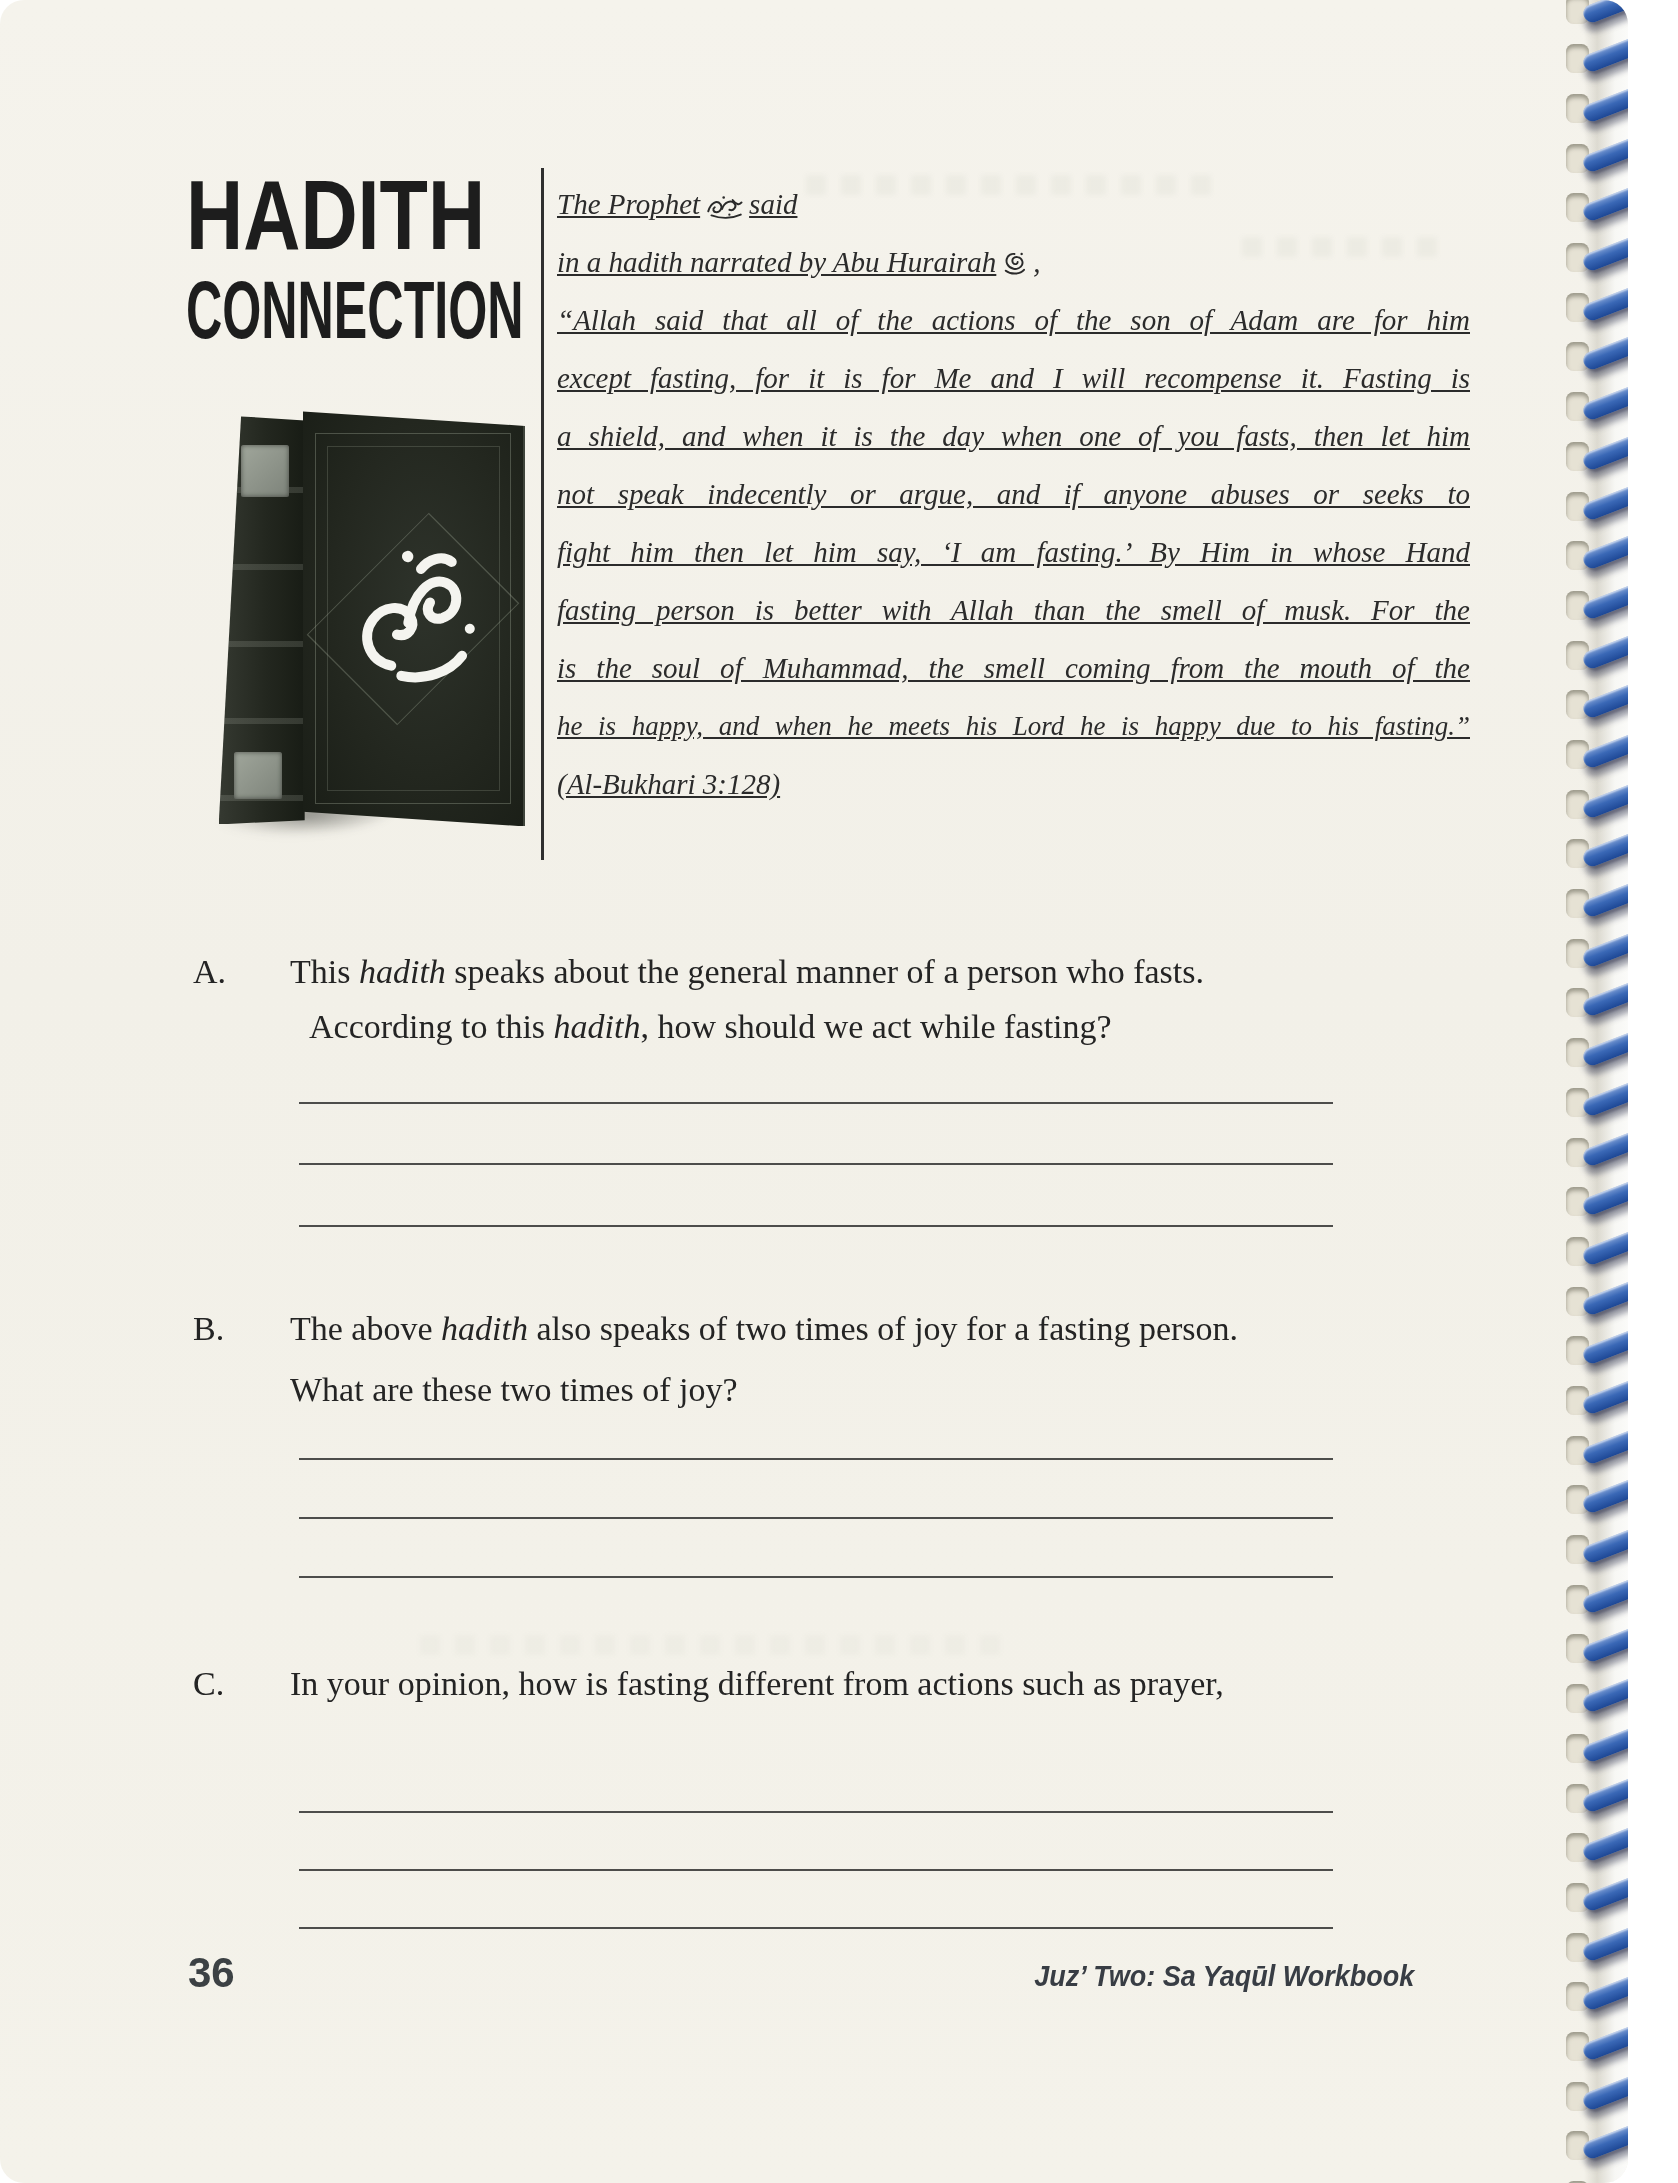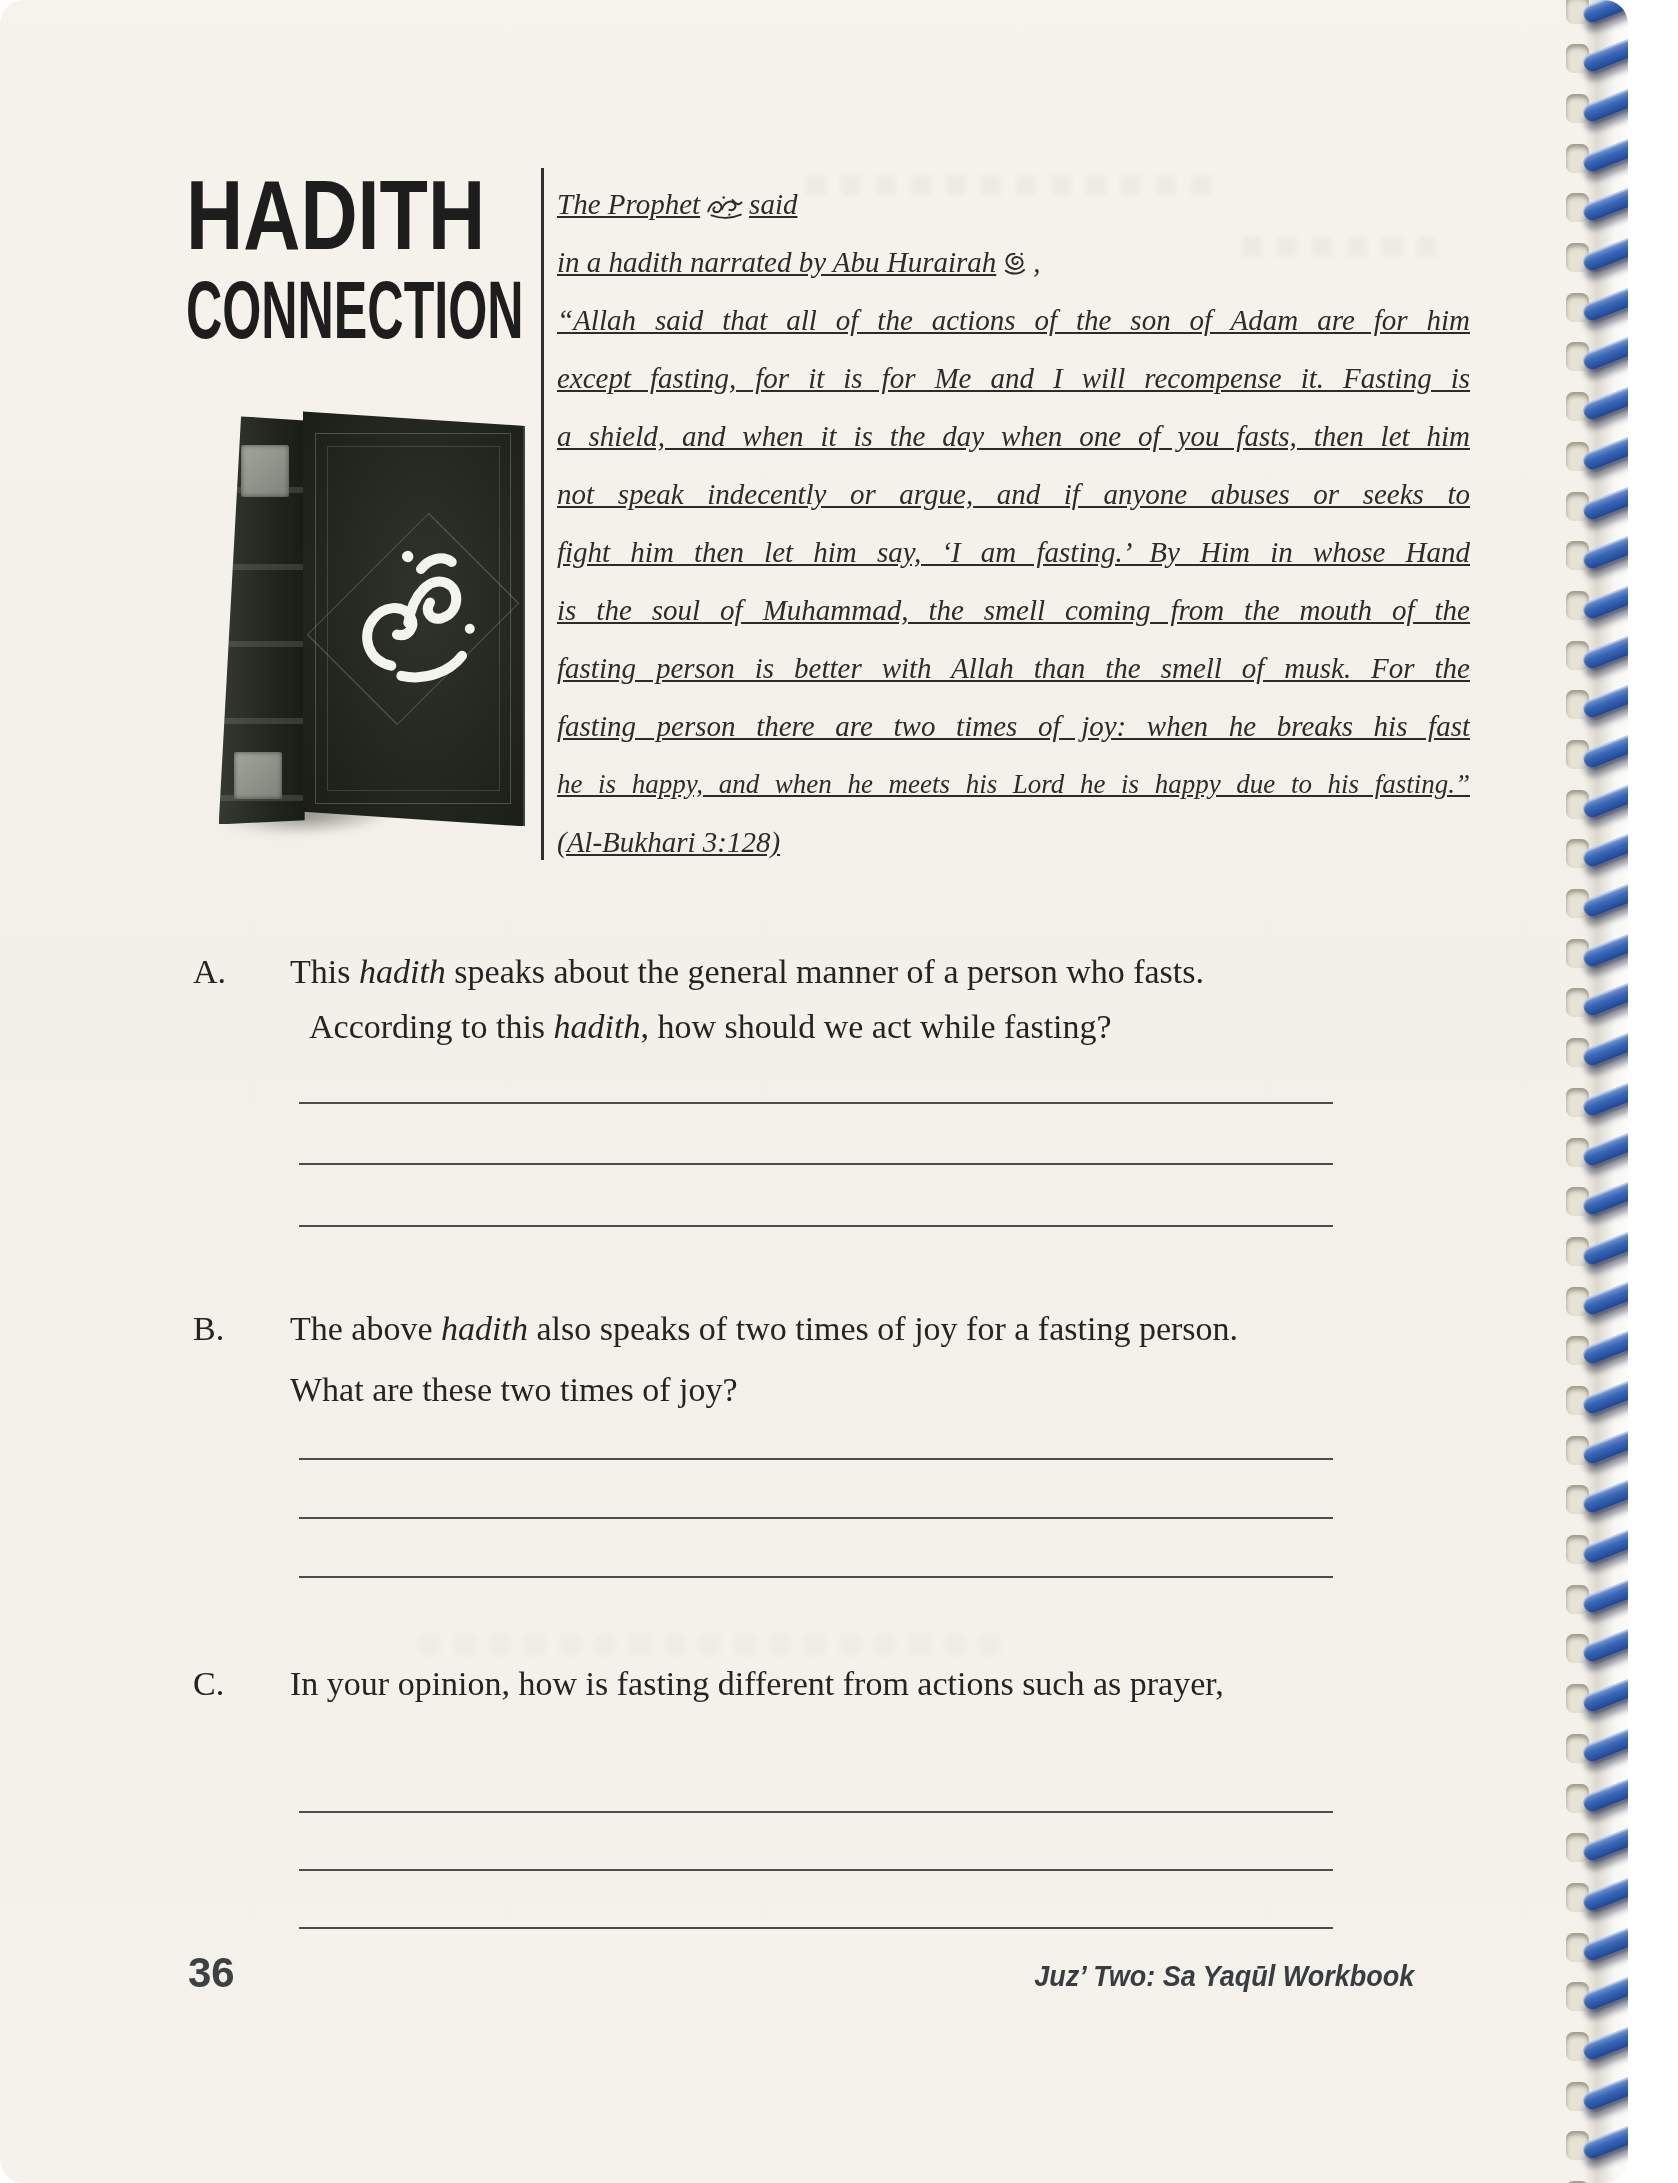--- a/index.html
+++ b/index.html
@@ -117,23 +117,22 @@
     <div class="h-line">
       <span>in a hadith narrated by Abu Hurairah</span><svg class="h-icon" width="27" height="27" viewBox="0 0 34 34">
           <use href="#sym-roundel"></use>
         </svg><span>,</span>
     </div>
     <div class="h-line q">“Allah said that all of the actions of the son of Adam are for him</div>
     <div class="h-line q">except fasting, for it is for Me and I will recompense it. Fasting is</div>
     <div class="h-line q">a shield, and when it is the day when one of you fasts, then let him</div>
     <div class="h-line q">not speak indecently or argue, and if anyone abuses or seeks to</div>
     <div class="h-line q">fight him then let him say, ‘I am fasting.’ By Him in whose Hand</div>
+    <div class="h-line q">fasting person is better with Allah than the smell of musk. For the</div>
     <div class="h-line q">is the soul of Muhammad, the smell coming from the mouth of the</div>
-    <div class="h-line q">fasting person is better with Allah than the smell of musk. For the</div>
-    <div class="h-line q">fasting person there are two times of joy: when he breaks his fast</div>
     <div class="h-line q tight">he is happy, and when he meets his Lord he is happy due to his fasting.”</div>
     <div class="h-line">(Al-Bukhari 3:128)</div>
   </div>
 
   <div class="book">
     <div class="book-shadow"></div>
     <div class="spine">
       <div class="spine-label top"></div>
       <div class="spine-label bottom"></div>
     </div>

